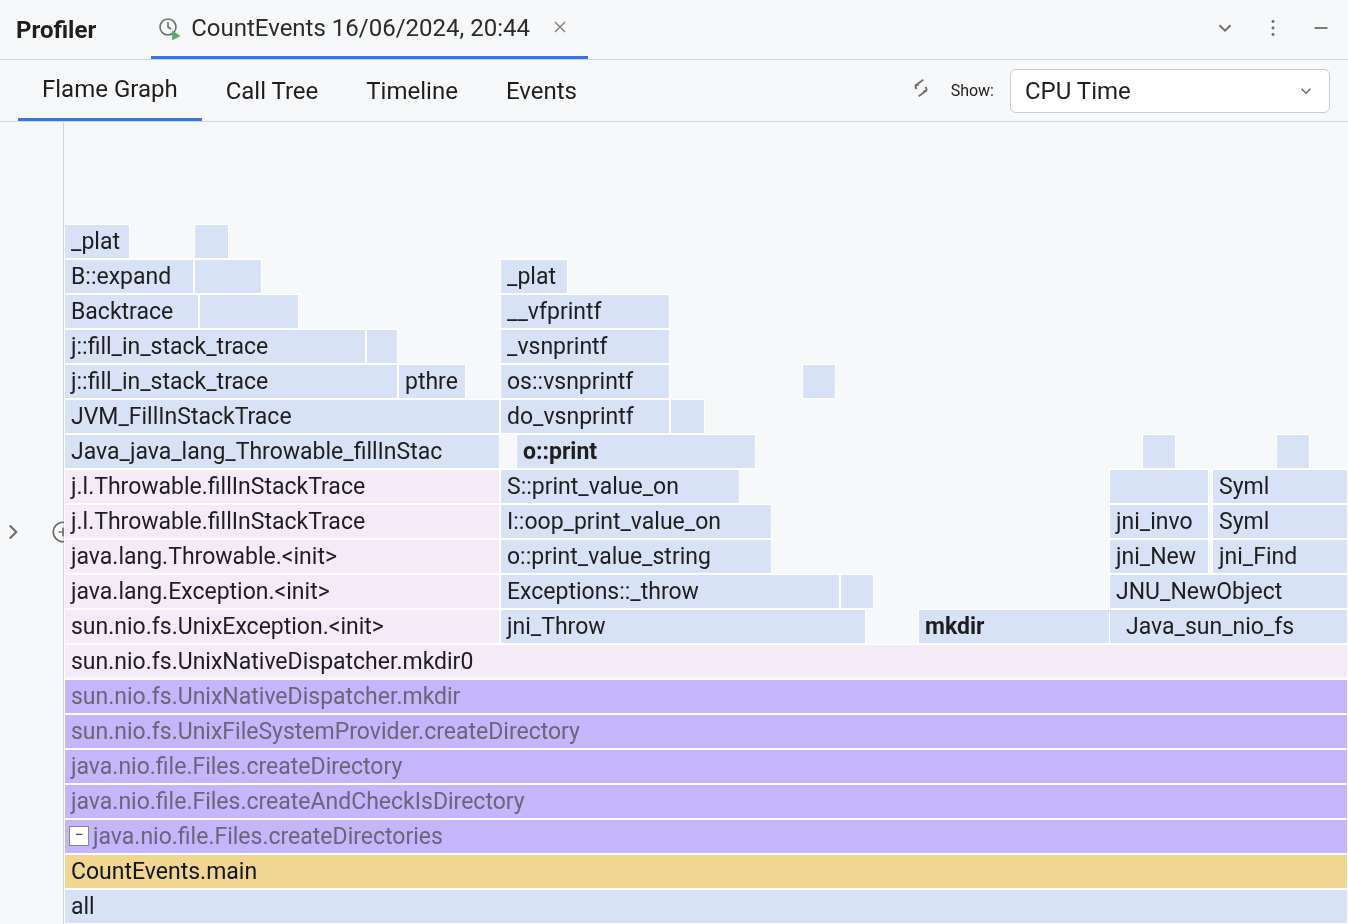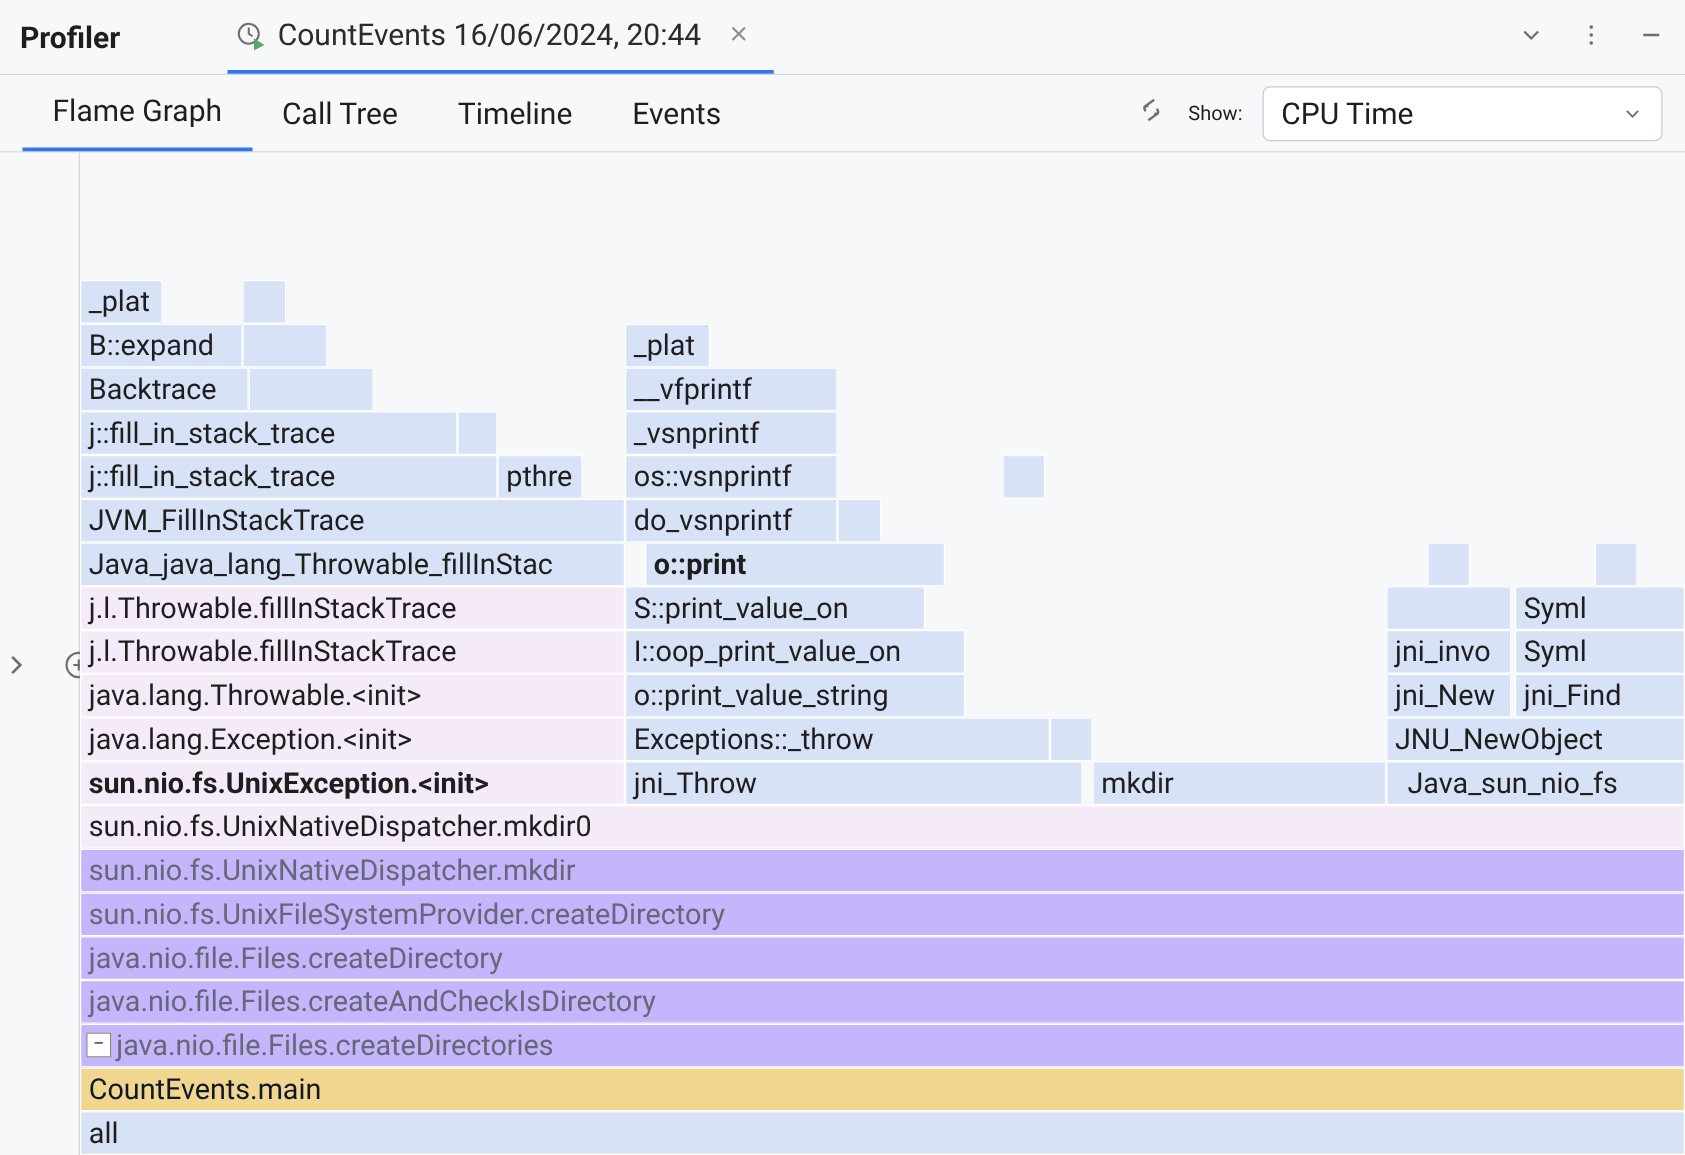--- a/index.html
+++ b/index.html
@@ -13,21 +13,20 @@
   }
 
   
   .header {
     display: flex;
     align-items: center;
     height: 60px;
     padding: 0 16px;
     border-bottom: 1px solid #d3d5db;
     background: #f7f8fa;
-    gap: 31px;
   }
   .header-title {
     font-weight: 700;
     font-size: 24px;
     margin-right: 55px;
   }
   .header-tab {
     display: flex;
     align-items: center;
     height: 100%;
@@ -351,23 +350,23 @@
           <div class="flame-cell c-blue" style="left: 1045px; width: 100px;">jni_New</div>
           <div class="flame-cell c-blue" style="left: 1148px; width: 136px;">jni_Find</div>
         </div>
         <div class="flame-row">
           <div class="flame-cell c-pink" style="left: 0px; width: 436px;">java.lang.Exception.&lt;init&gt;</div>
           <div class="flame-cell c-blue" style="left: 436px; width: 340px;">Exceptions::_throw</div>
           <div class="flame-cell c-blue" style="left: 776px; width: 34px;"></div>
           <div class="flame-cell c-blue" style="left: 1045px; width: 239px;">JNU_NewObject</div>
         </div>
         <div class="flame-row">
-          <div class="flame-cell c-pink" style="left: 0px; width: 436px; font-weight: bold;">sun.nio.fs.UnixException.&lt;init&gt;</div>
+          <div class="flame-cell c-pink" style="left: 0px; width: 436px;">sun.nio.fs.UnixException.&lt;init&gt;</div>
           <div class="flame-cell c-blue" style="left: 436px; width: 366px;">jni_Throw</div>
-          <div class="flame-cell c-blue" style="left: 810px; width: 235px;">mkdir</div>
+          <div class="flame-cell c-blue" style="left: 854px; width: 235px; font-weight: bold;">mkdir</div>
           <div class="flame-cell c-blue" style="left: 1045px; width: 239px; padding-left: 16px;">Java_sun_nio_fs</div>
         </div>
         <div class="flame-row">
           <div class="flame-cell c-pink" style="left: 0px; width: 1284px;">sun.nio.fs.UnixNativeDispatcher.mkdir0</div>
         </div>
         <div class="flame-row">
           <div class="flame-cell c-grey" style="left: 0px; width: 1284px;">sun.nio.fs.UnixNativeDispatcher.mkdir</div>
         </div>
         <div class="flame-row">
           <div class="flame-cell c-grey" style="left: 0px; width: 1284px;">sun.nio.fs.UnixFileSystemProvider.createDirectory</div>

